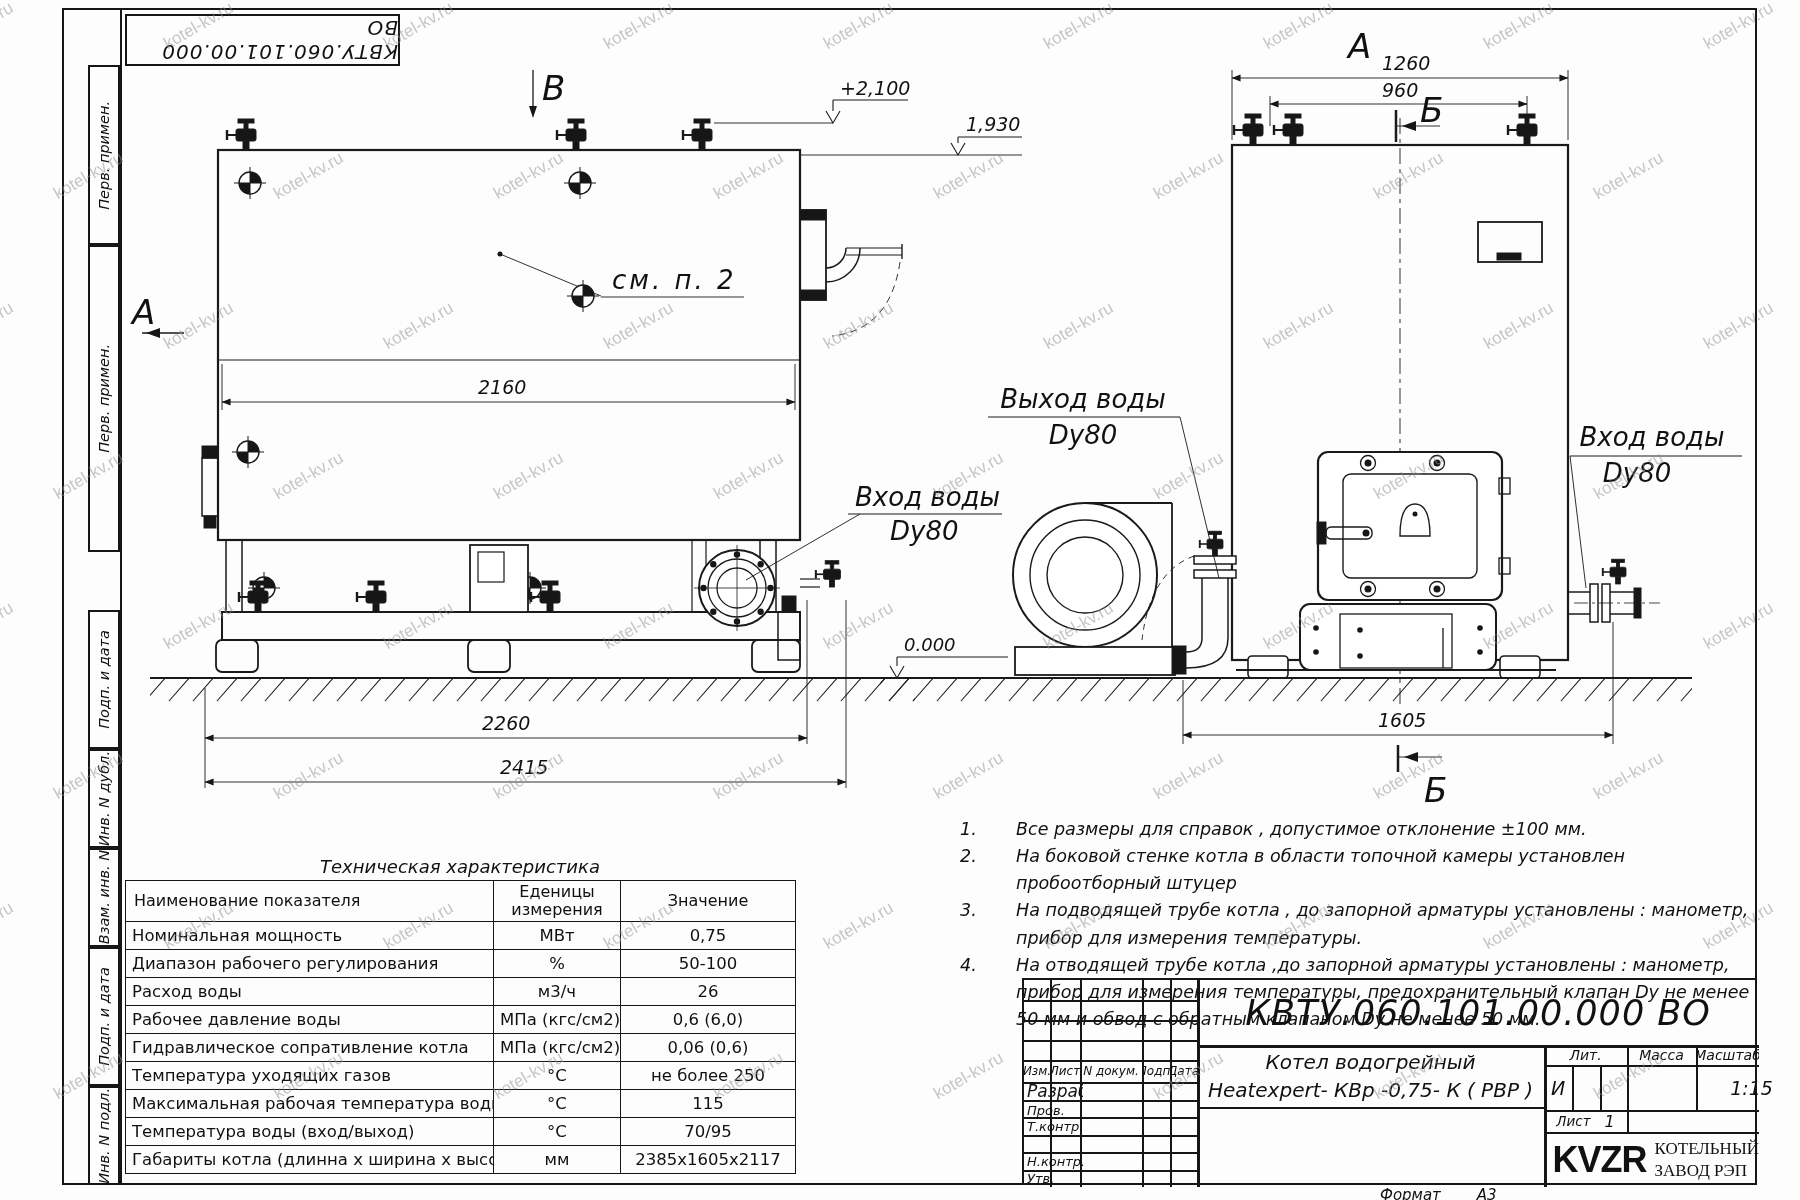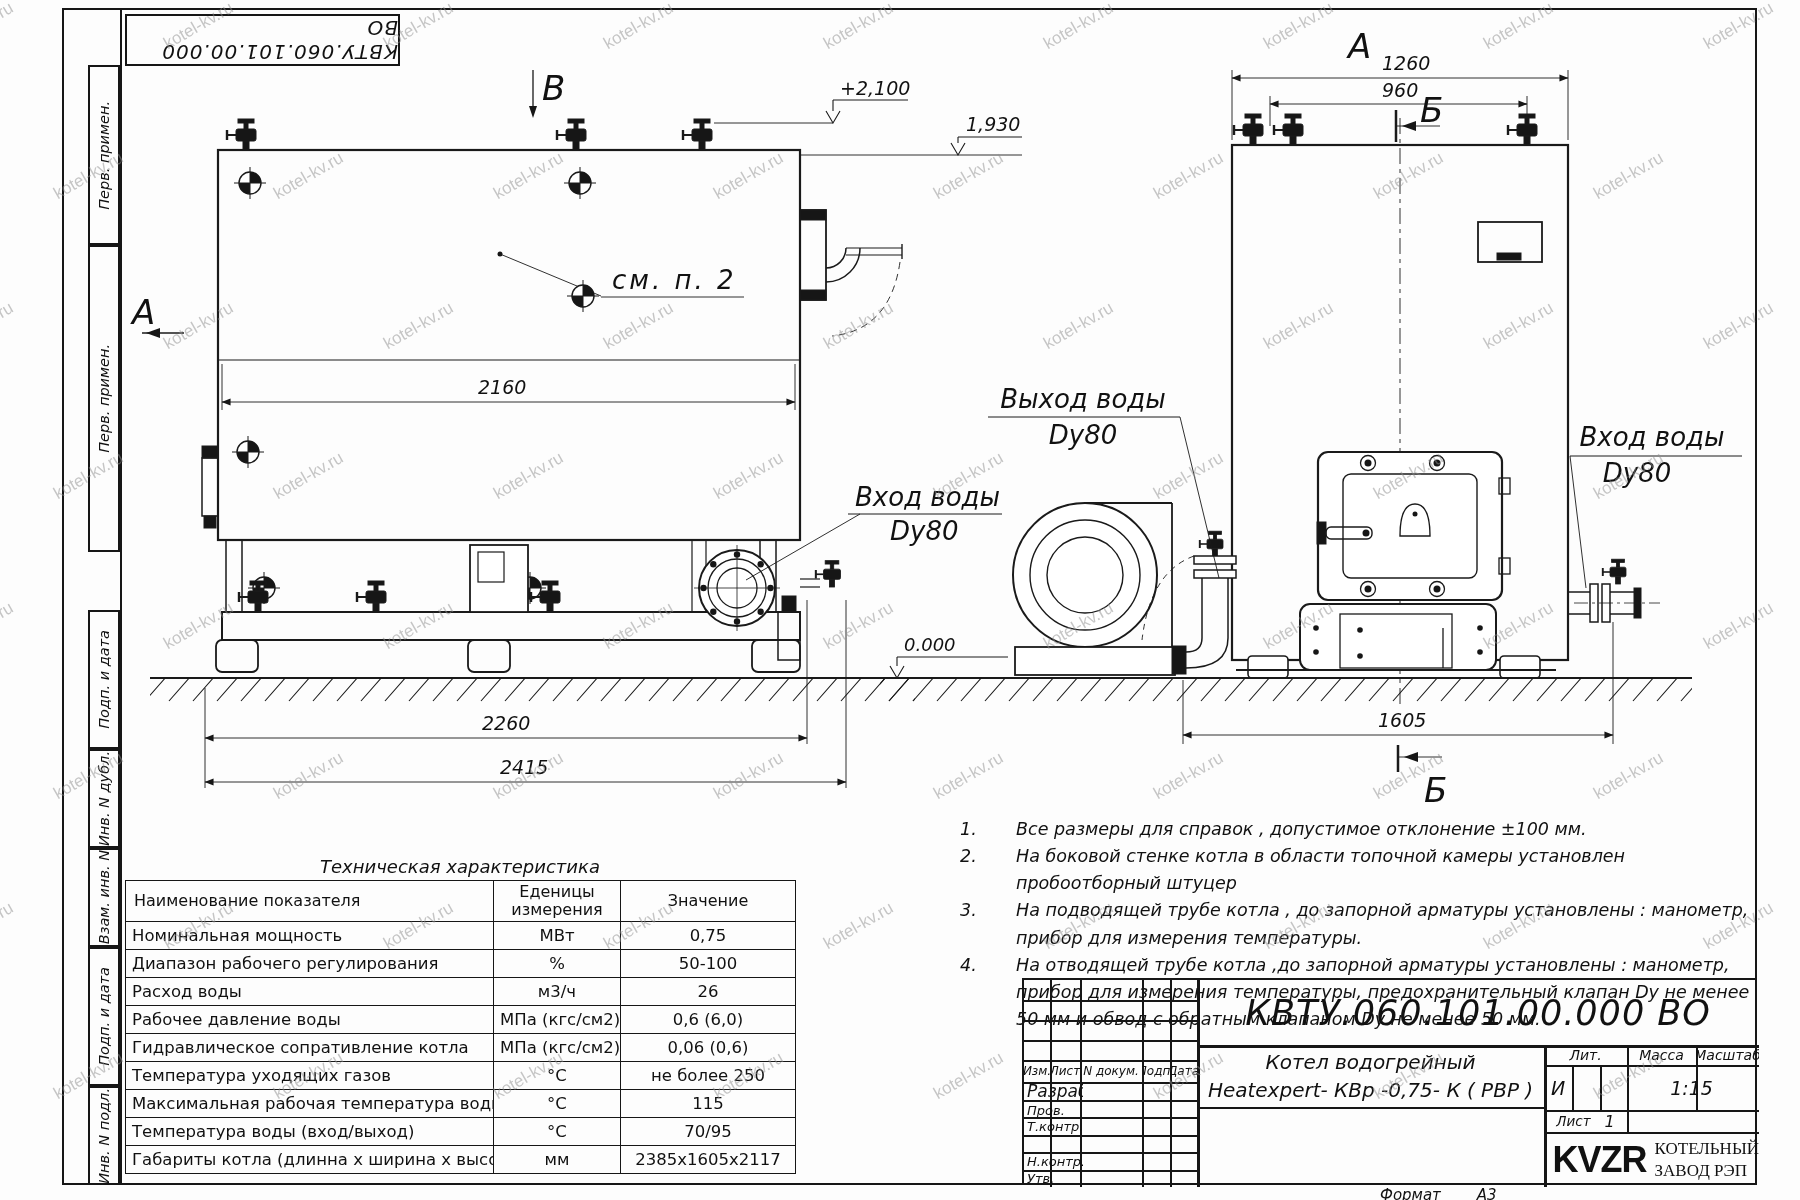--- a/index.html
+++ b/index.html
@@ -483,21 +483,21 @@
 
   <div class="cell" style="left:173px;top:65px;width:347px;height:62px;flex-direction:column;font-size:20px;line-height:1.4;">
     <span>Котел водогрейный</span>
     <span>Heatexpert- КВр -0,75- К ( РВР )</span>
   </div>
 
   <div class="cell" style="left:520px;top:65px;width:83px;height:20px;font-size:14px;">Лит.</div>
   <div class="cell" style="left:603px;top:65px;width:69px;height:20px;font-size:14px;">Масса</div>
   <div class="cell" style="left:672px;top:65px;width:63px;height:20px;font-size:14px;">Масштаб</div>
   <div class="cell" style="left:520px;top:85px;width:28px;height:45px;font-size:19px;">И</div>
-  <div class="cell" style="left:636px;top:85px;width:63px;height:45px;font-size:19px;">1:15</div>
+  <div class="cell" style="left:696px;top:85px;width:63px;height:45px;font-size:19px;">1:15</div>
 
   <div class="cell" style="left:520px;top:130px;width:83px;height:22px;font-size:13.5px;gap:14px;">
     <span>Лист</span>
     <span style="font-size:16px;">1</span>
   </div>
   <div class="cell" style="left:603px;top:130px;width:132px;height:22px;font-size:13.5px;gap:64px;flex-direction:column;">
     <span>Листов</span>
     <span style="font-size:16px;">2</span>
   </div>
 

